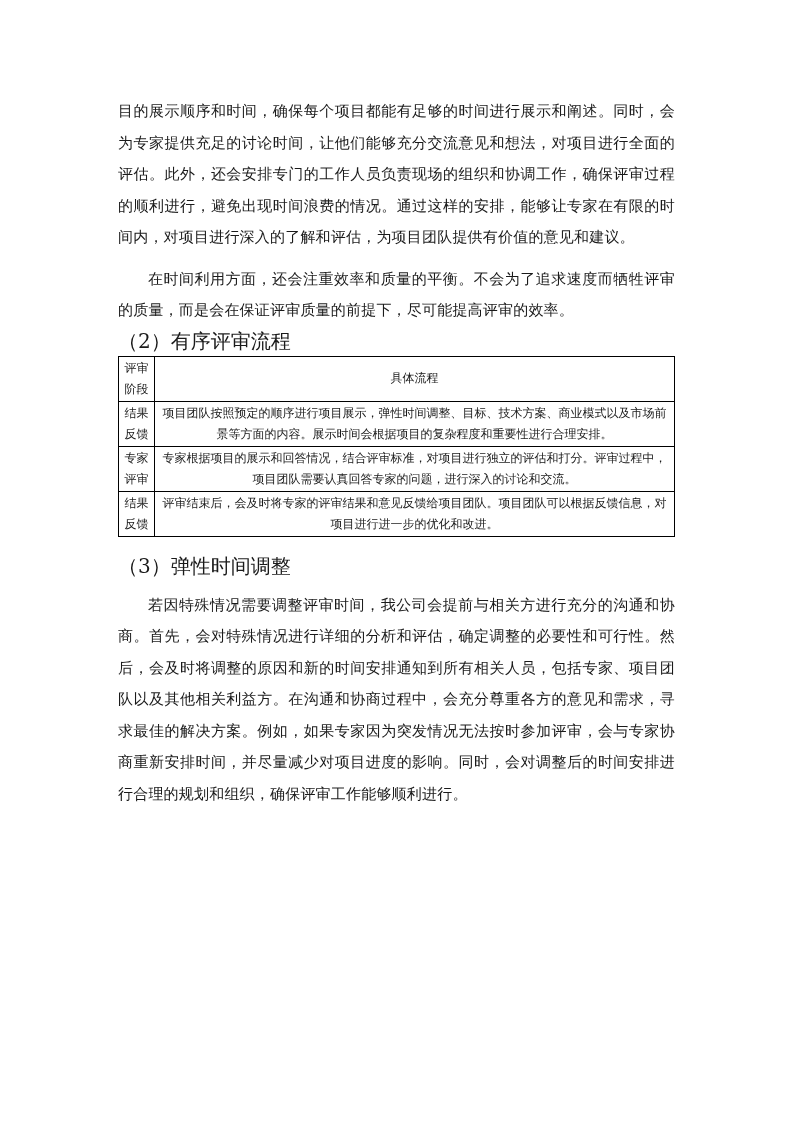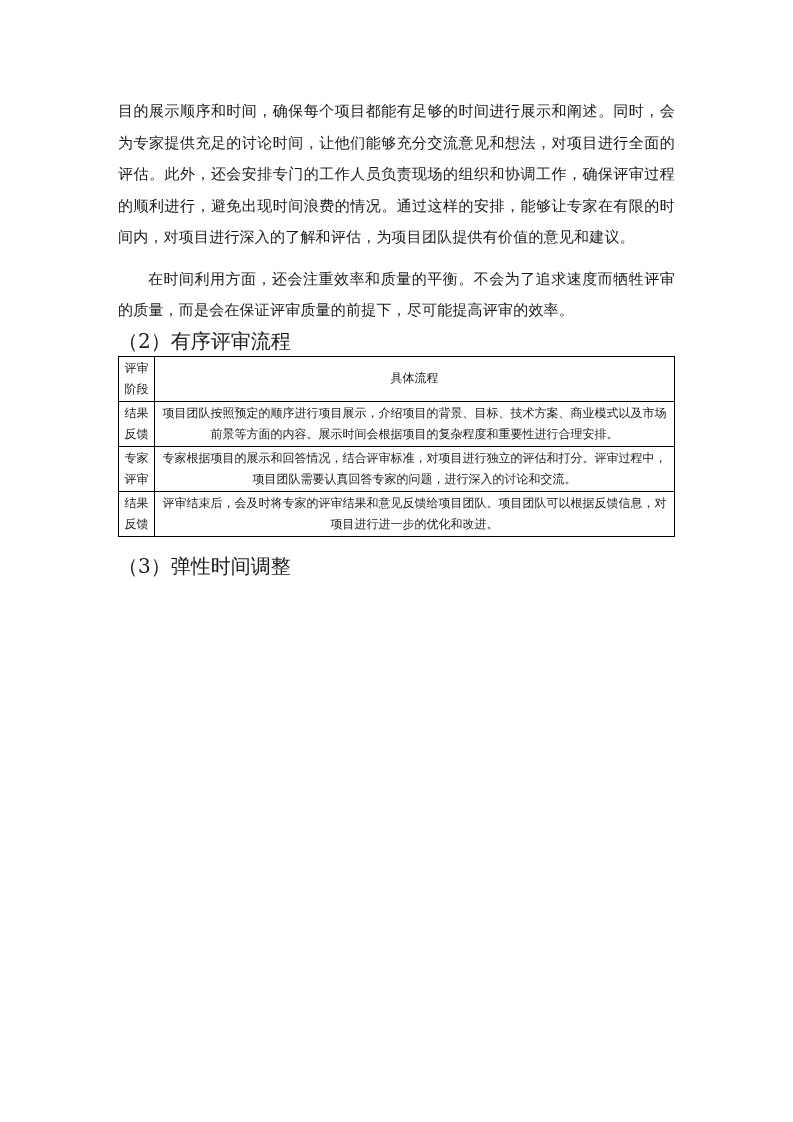--- a/index.html
+++ b/index.html
@@ -27,27 +27,28 @@
   <p class="heading gap">（2）有序评审流程</p>
 
   <table>
     <tbody>
         <tr class="head">
       <td class="stage">评审阶段</td>
       <td class="detail">具体流程</td>
     </tr>
     <tr>
       <td class="stage">结果反馈</td>
-      <td class="detail">项目团队按照预定的顺序进行项目展示，介绍项目的背景、目标、技术方案、商业模式以及市场前景等方面的内容。展示时间会根据项目的复杂程度和重要性进行合理安排。</td>
+      <td class="detail">项目团队按照预定的顺序进行项目展示，弹性时间调整、目标、技术方案、商业模式以及市场前景等方面的内容。展示时间会根据项目的复杂程度和重要性进行合理安排。</td>
     </tr>
     <tr>
       <td class="stage">专家评审</td>
       <td class="detail">专家根据项目的展示和回答情况，结合评审标准，对项目进行独立的评估和打分。评审过程中，项目团队需要认真回答专家的问题，进行深入的讨论和交流。</td>
     </tr>
     <tr>
       <td class="stage">结果反馈</td>
       <td class="detail">评审结束后，会及时将专家的评审结果和意见反馈给项目团队。项目团队可以根据反馈信息，对项目进行进一步的优化和改进。</td>
     </tr>
   </tbody>
     </table>
 
   <p class="heading sec3">（3）弹性时间调整</p>
+  <p class="p indent gap">若因特殊情况需要调整评审时间，我公司会提前与相关方进行充分的沟通和协商。首先，会对特殊情况进行详细的分析和评估，确定调整的必要性和可行性。然后，会及时将调整的原因和新的时间安排通知到所有相关人员，包括专家、项目团队以及其他相关利益方。在沟通和协商过程中，会充分尊重各方的意见和需求，寻求最佳的解决方案。例如，如果专家因为突发情况无法按时参加评审，会与专家协商重新安排时间，并尽量减少对项目进度的影响。同时，会对调整后的时间安排进行合理的规划和组织，确保评审工作能够顺利进行。</p>
 </div>
 
 </body></html>

